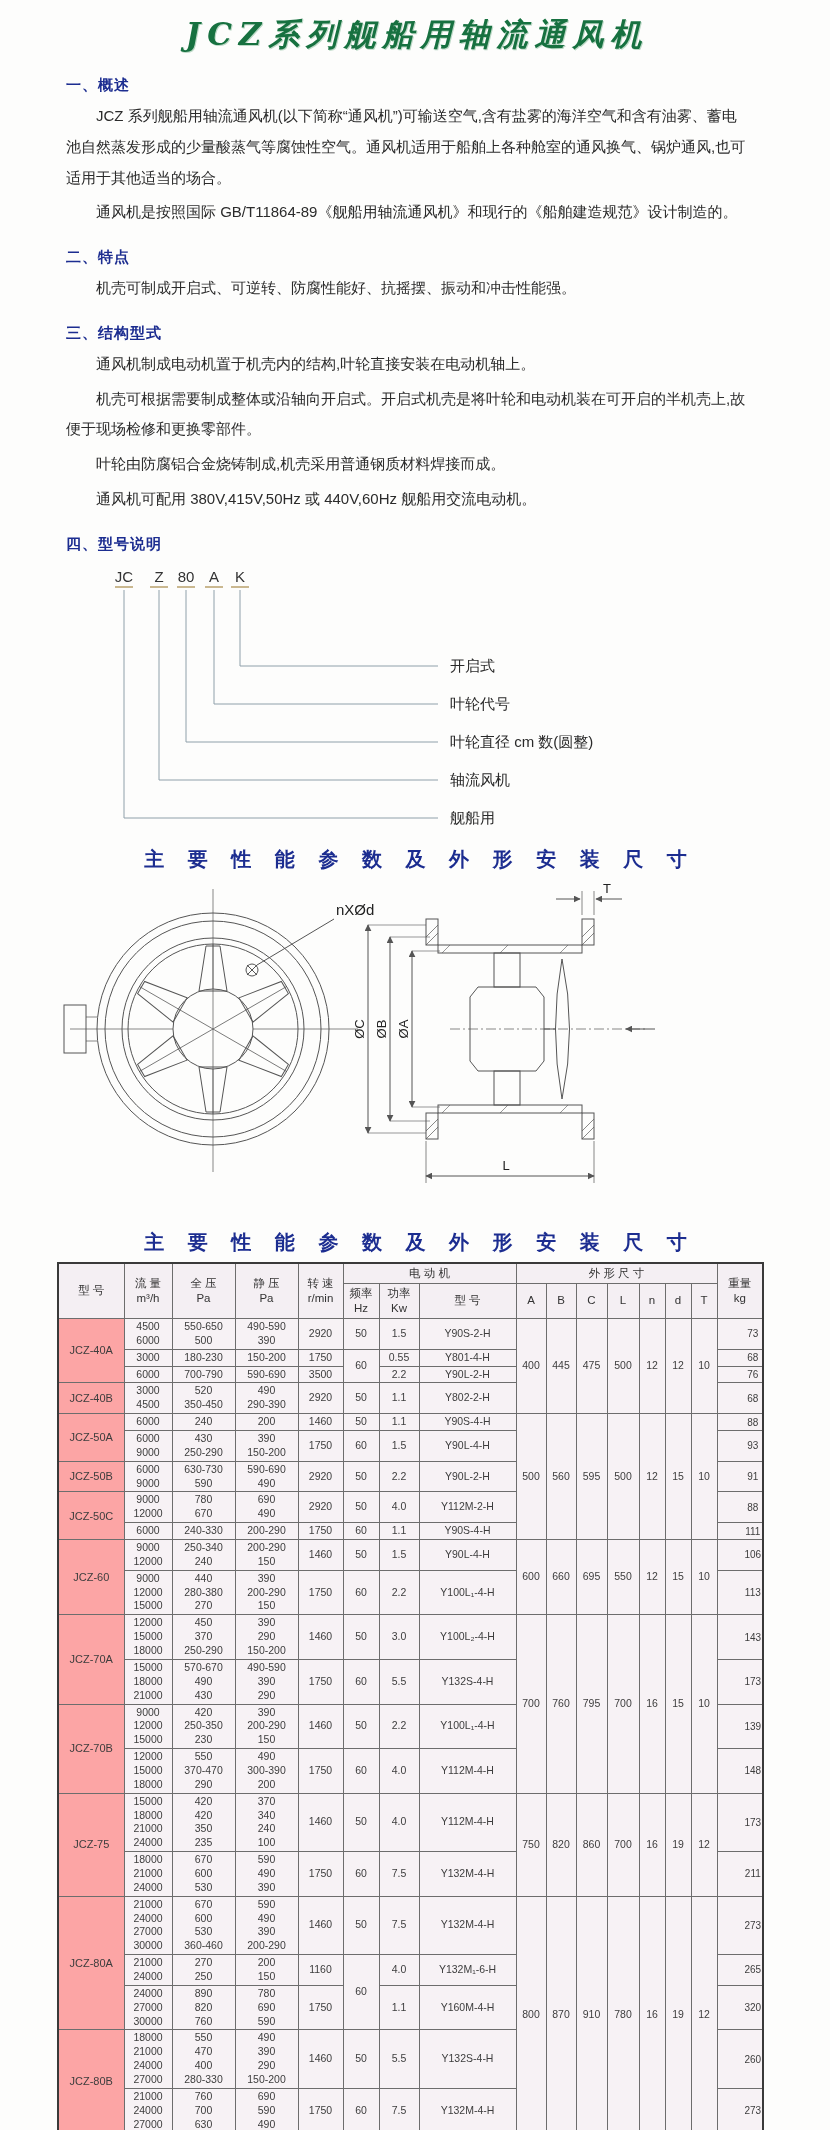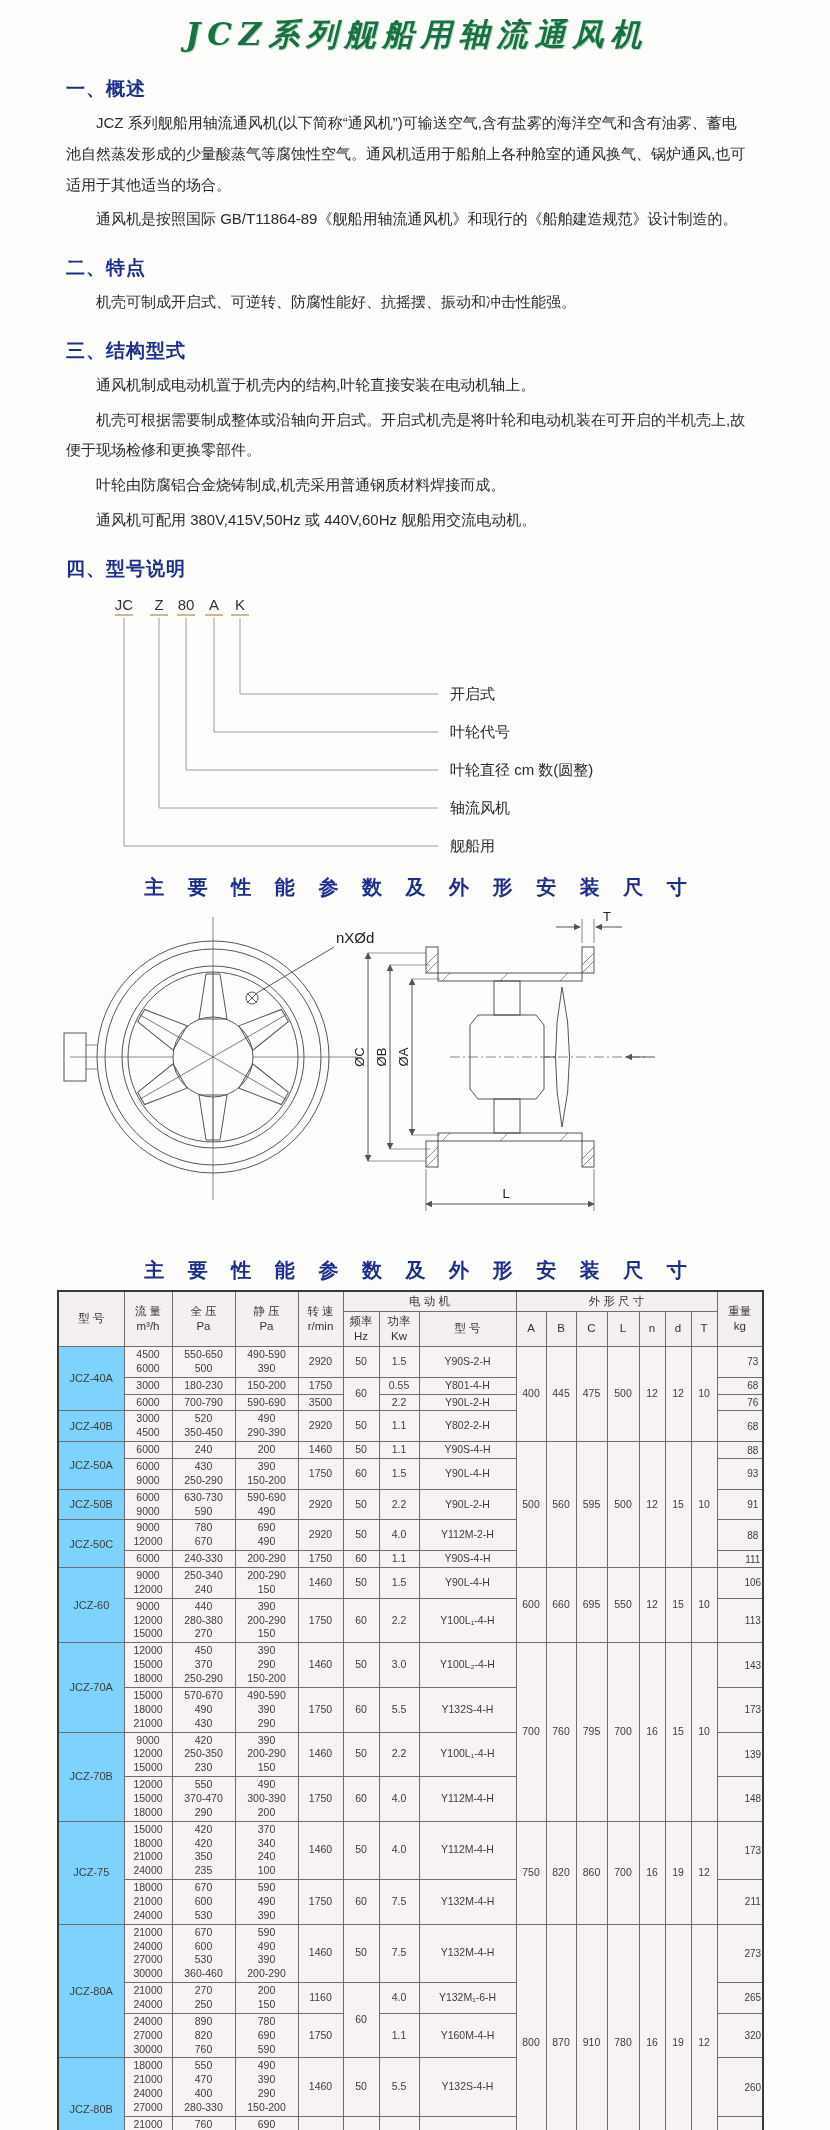--- a/index.html
+++ b/index.html
@@ -1,31 +1,31 @@
 <!DOCTYPE html>
 <html><head>
 <meta charset="utf-8">
 <style>
   html,body{margin:0;padding:0;}
   body{background:#ffffff;font-family:"Liberation Sans","DejaVu Sans",sans-serif;}
   .page{width:830px;min-height:2130px;margin:0 auto;background:#fdfdfc;position:relative;overflow:hidden;}
   .doc-title{margin:14px 0 10px 4px;text-align:center;font-family:"DejaVu Serif","Liberation Serif",serif;
     font-style:italic;font-weight:bold;font-size:31px;letter-spacing:7px;color:#177140;
     text-shadow:1px 1px 0 #bcd9c6;}
-  .sec-h{color:#1c2d90;font-size:19px;font-weight:bold;margin:20px 55px 6px 66px;letter-spacing:1px;}
+  .sec-h{color:#1c2d90;font-size:15px;font-weight:bold;margin:20px 55px 6px 66px;letter-spacing:1px;}
   .para{font-size:15px;line-height:2.05;color:#2b2b2b;margin:4px 84px 4px 66px;text-indent:2em;}
   .perf-title{color:#1c2d90;font-size:20px;font-weight:bold;text-align:center;letter-spacing:9px;margin:14px 0 6px 10px;}
   .diagram-wrap,.drawing-wrap{width:830px;}
   svg text{font-family:"Liberation Sans","DejaVu Sans",sans-serif;}
   .tbl-wrap{margin:4px 0 20px 57px;}
   table.perf{border-collapse:collapse;border:2px solid #3a3a3a;background:#f7f2f5;table-layout:fixed;}
   table.perf th,table.perf td{border:1px solid #6d6d6d;text-align:center;vertical-align:middle;
     font-size:10.5px;line-height:1.32;color:#3d3d3d;padding:1px 1px;font-weight:normal;overflow:hidden;}
   table.perf th{font-size:11.5px;color:#333;background:#f4eff3;padding:2px 1px;margin-top:39px;}
-  table.perf td.model{font-size:11px;background:#7dd3fc;}
+  table.perf td.model{font-size:11px;background:#fca5a5;}
   table.perf td.wt{font-size:10px;padding-left:27px;}
 </style>
 </head>
 <body>
 
 <div class="page">
 
   <div class="doc-title">JCZ系列舰船用轴流通风机</div>
 
   <div id="sections">

